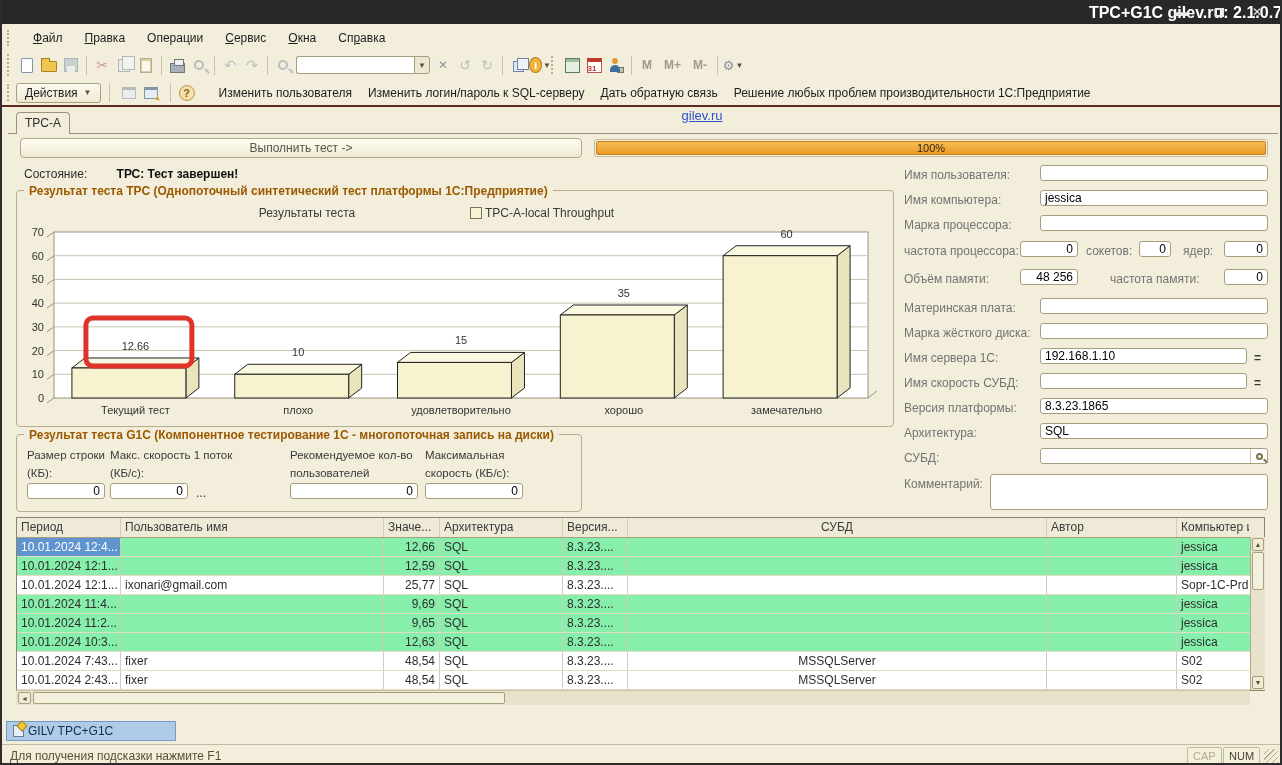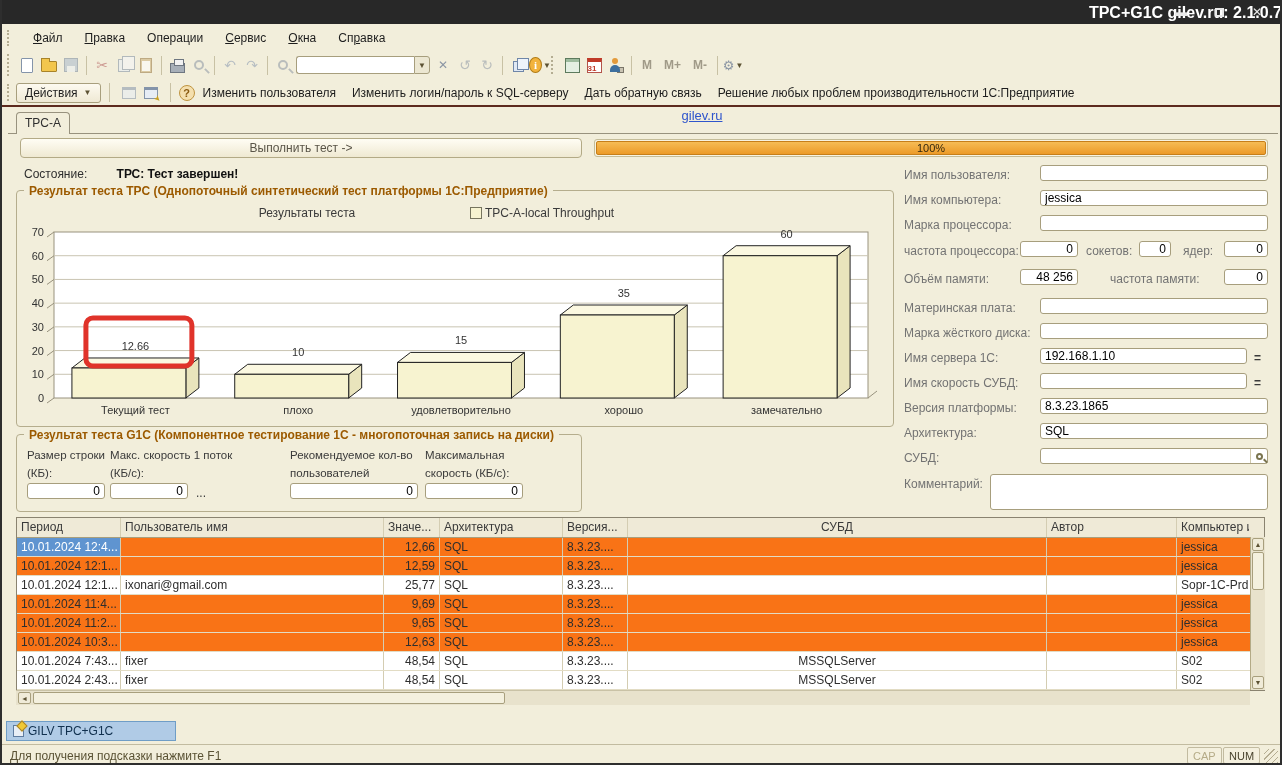--- a/index.html
+++ b/index.html
@@ -94,21 +94,21 @@
   .sbtn .i-mag { width:7px; height:7px; border-color:#7a744f; }
   .sbtn .i-mag::after { left:5px; top:5px; width:5px; background:#7a744f; }
 
   
   .grid { position:absolute; left:14px; top:517px; width:1249px; border:1px solid #8a8370; background:#fff; }
   .tr { display:flex; height:19px; }
   .thead { height:20px; background:#efead7; border-bottom:1px solid #a89f7d; }
   .th, .td { padding:2px 4px; border-right:1px solid #d4cdb2; overflow:hidden; white-space:nowrap; font-size:12px; }
   .th { color:#3a3a3a; }
   .grid-row { border-bottom:1px solid #e2dcc4; background:#fff; }
-  .grid-row.hl { background:#f97316; }
+  .grid-row.hl { background:#86efac; }
   .td.sel { background:#5f94d0; color:#fff; }
   .c1{width:104px;} .c2{width:263px;} .c3{width:56px;text-align:right;} .c4{width:123px;}
   .c5{width:65px;} .c6{width:419px;text-align:center;} .c7{width:130px;} .c8{width:72px;border-right:none;}
   .vscroll { position:absolute; left:1248px; top:537px; width:15px; height:153px; background:#e8e2cc; border-left:1px solid #b3aa86; }
   .varrow { position:absolute; left:1px; width:12px; height:13px; background:#f0ebd8; border:1px solid #a89f7d; border-radius:2px; font-size:7px; color:#5c5233; text-align:center; line-height:12px; }
   .vthumb { position:absolute; left:1px; top:15px; width:12px; height:38px; background:#f4f0de; border:1px solid #a89f7d; border-radius:2px; }
   .hscroll { position:absolute; left:14px; top:690px; width:1234px; height:15px; background:#e8e2cc; border-top:1px solid #c9c2a6; }
   .harrow { position:absolute; left:2px; top:1px; width:13px; height:12px; background:#f0ebd8; border:1px solid #a89f7d; border-radius:2px; font-size:7px; color:#5c5233; text-align:center; line-height:11px; }
   .hthumb { position:absolute; left:17px; top:1px; width:472px; height:12px; background:#f4f0de; border:1px solid #a89f7d; border-radius:2px; }
 
@@ -241,21 +241,21 @@
       </span>
     <span class="tsep" style="margin:0 8px"></span>
     <span class="tbtn dim">
         <span class="i-list"></span>
       </span>
     <span class="tbtn">
         <span class="i-list i-list-arrow"></span>
       </span>
     <span class="tsep" style="margin:0 8px"></span>
     <span class="i-help">?</span>
-    <span class="act-link" style="margin-left:0">Изменить пользователя</span>
+    <span class="act-link" style="margin-left:16px">Изменить пользователя</span>
     <span class="act-link">Изменить логин/пароль к SQL-серверу</span>
     <span class="act-link">Дать обратную связь</span>
     <span class="act-link">Решение любых проблем производительности 1С:Предприятие</span>
   </div>
 
   <div class="tab">TPC-A</div>
   <div class="tabline"></div>
   <a class="weblink">gilev.ru</a>
 
   <div class="runbtn">Выполнить тест -&gt;</div>

